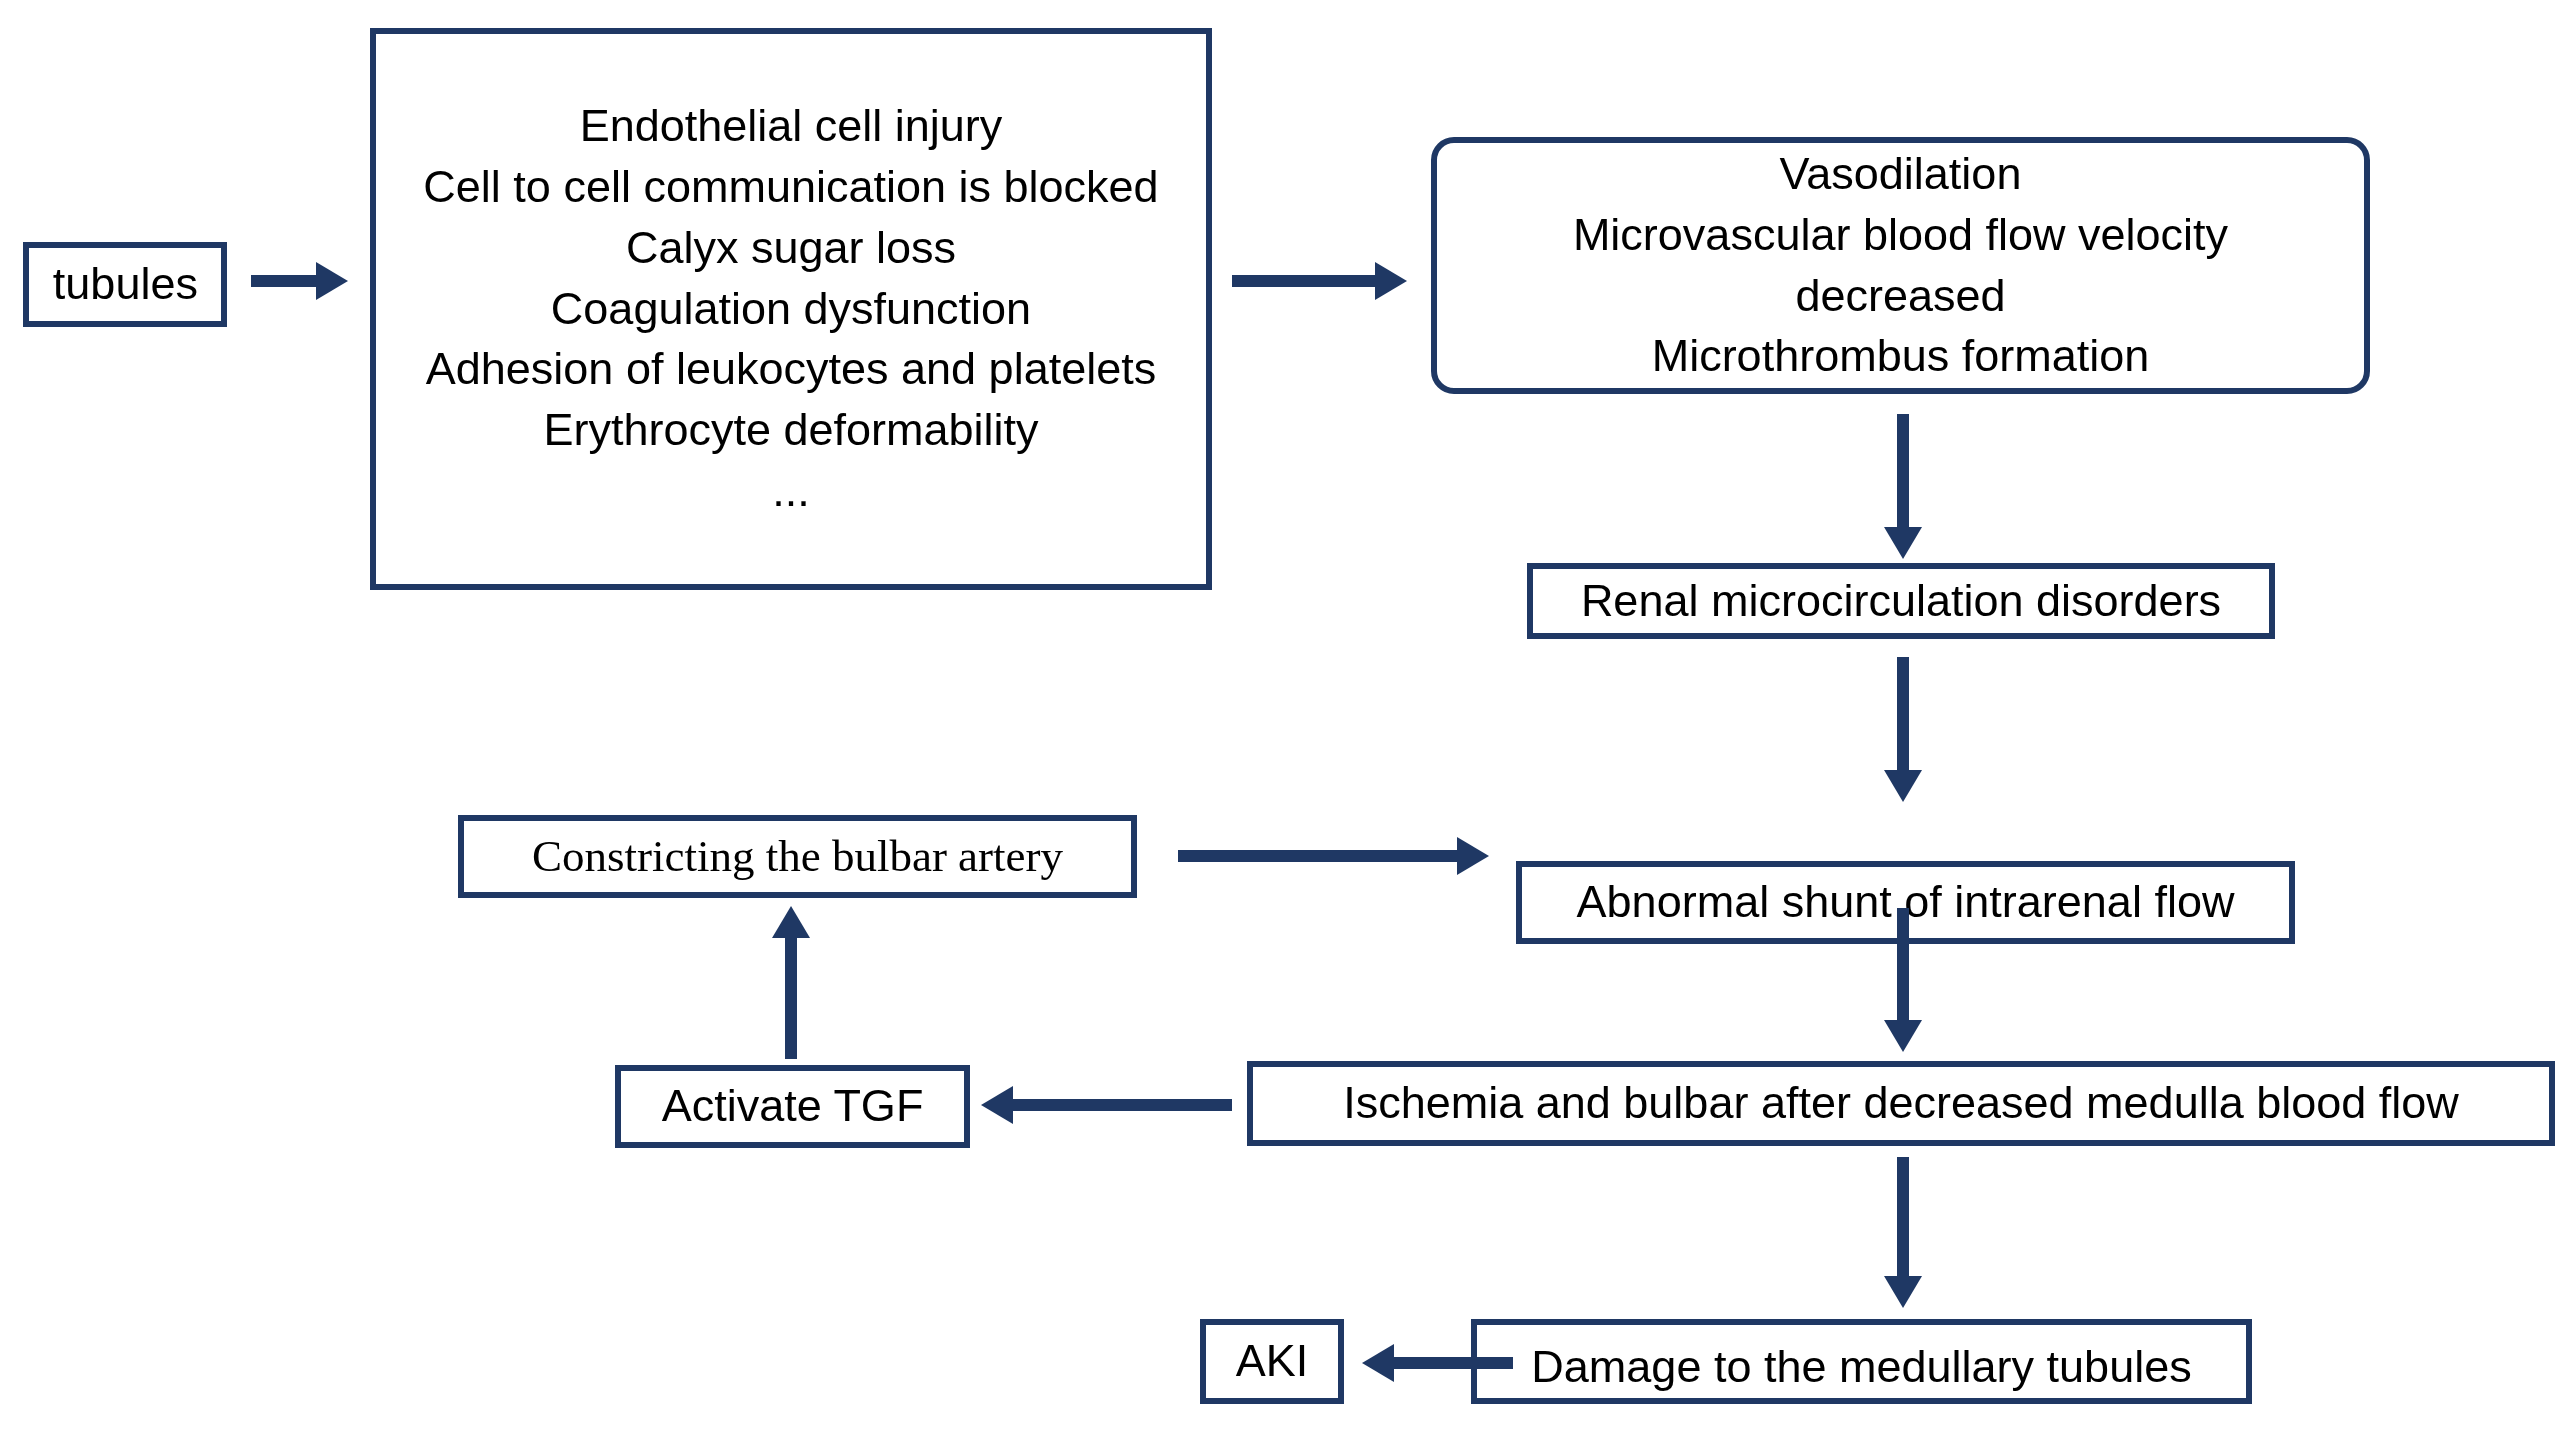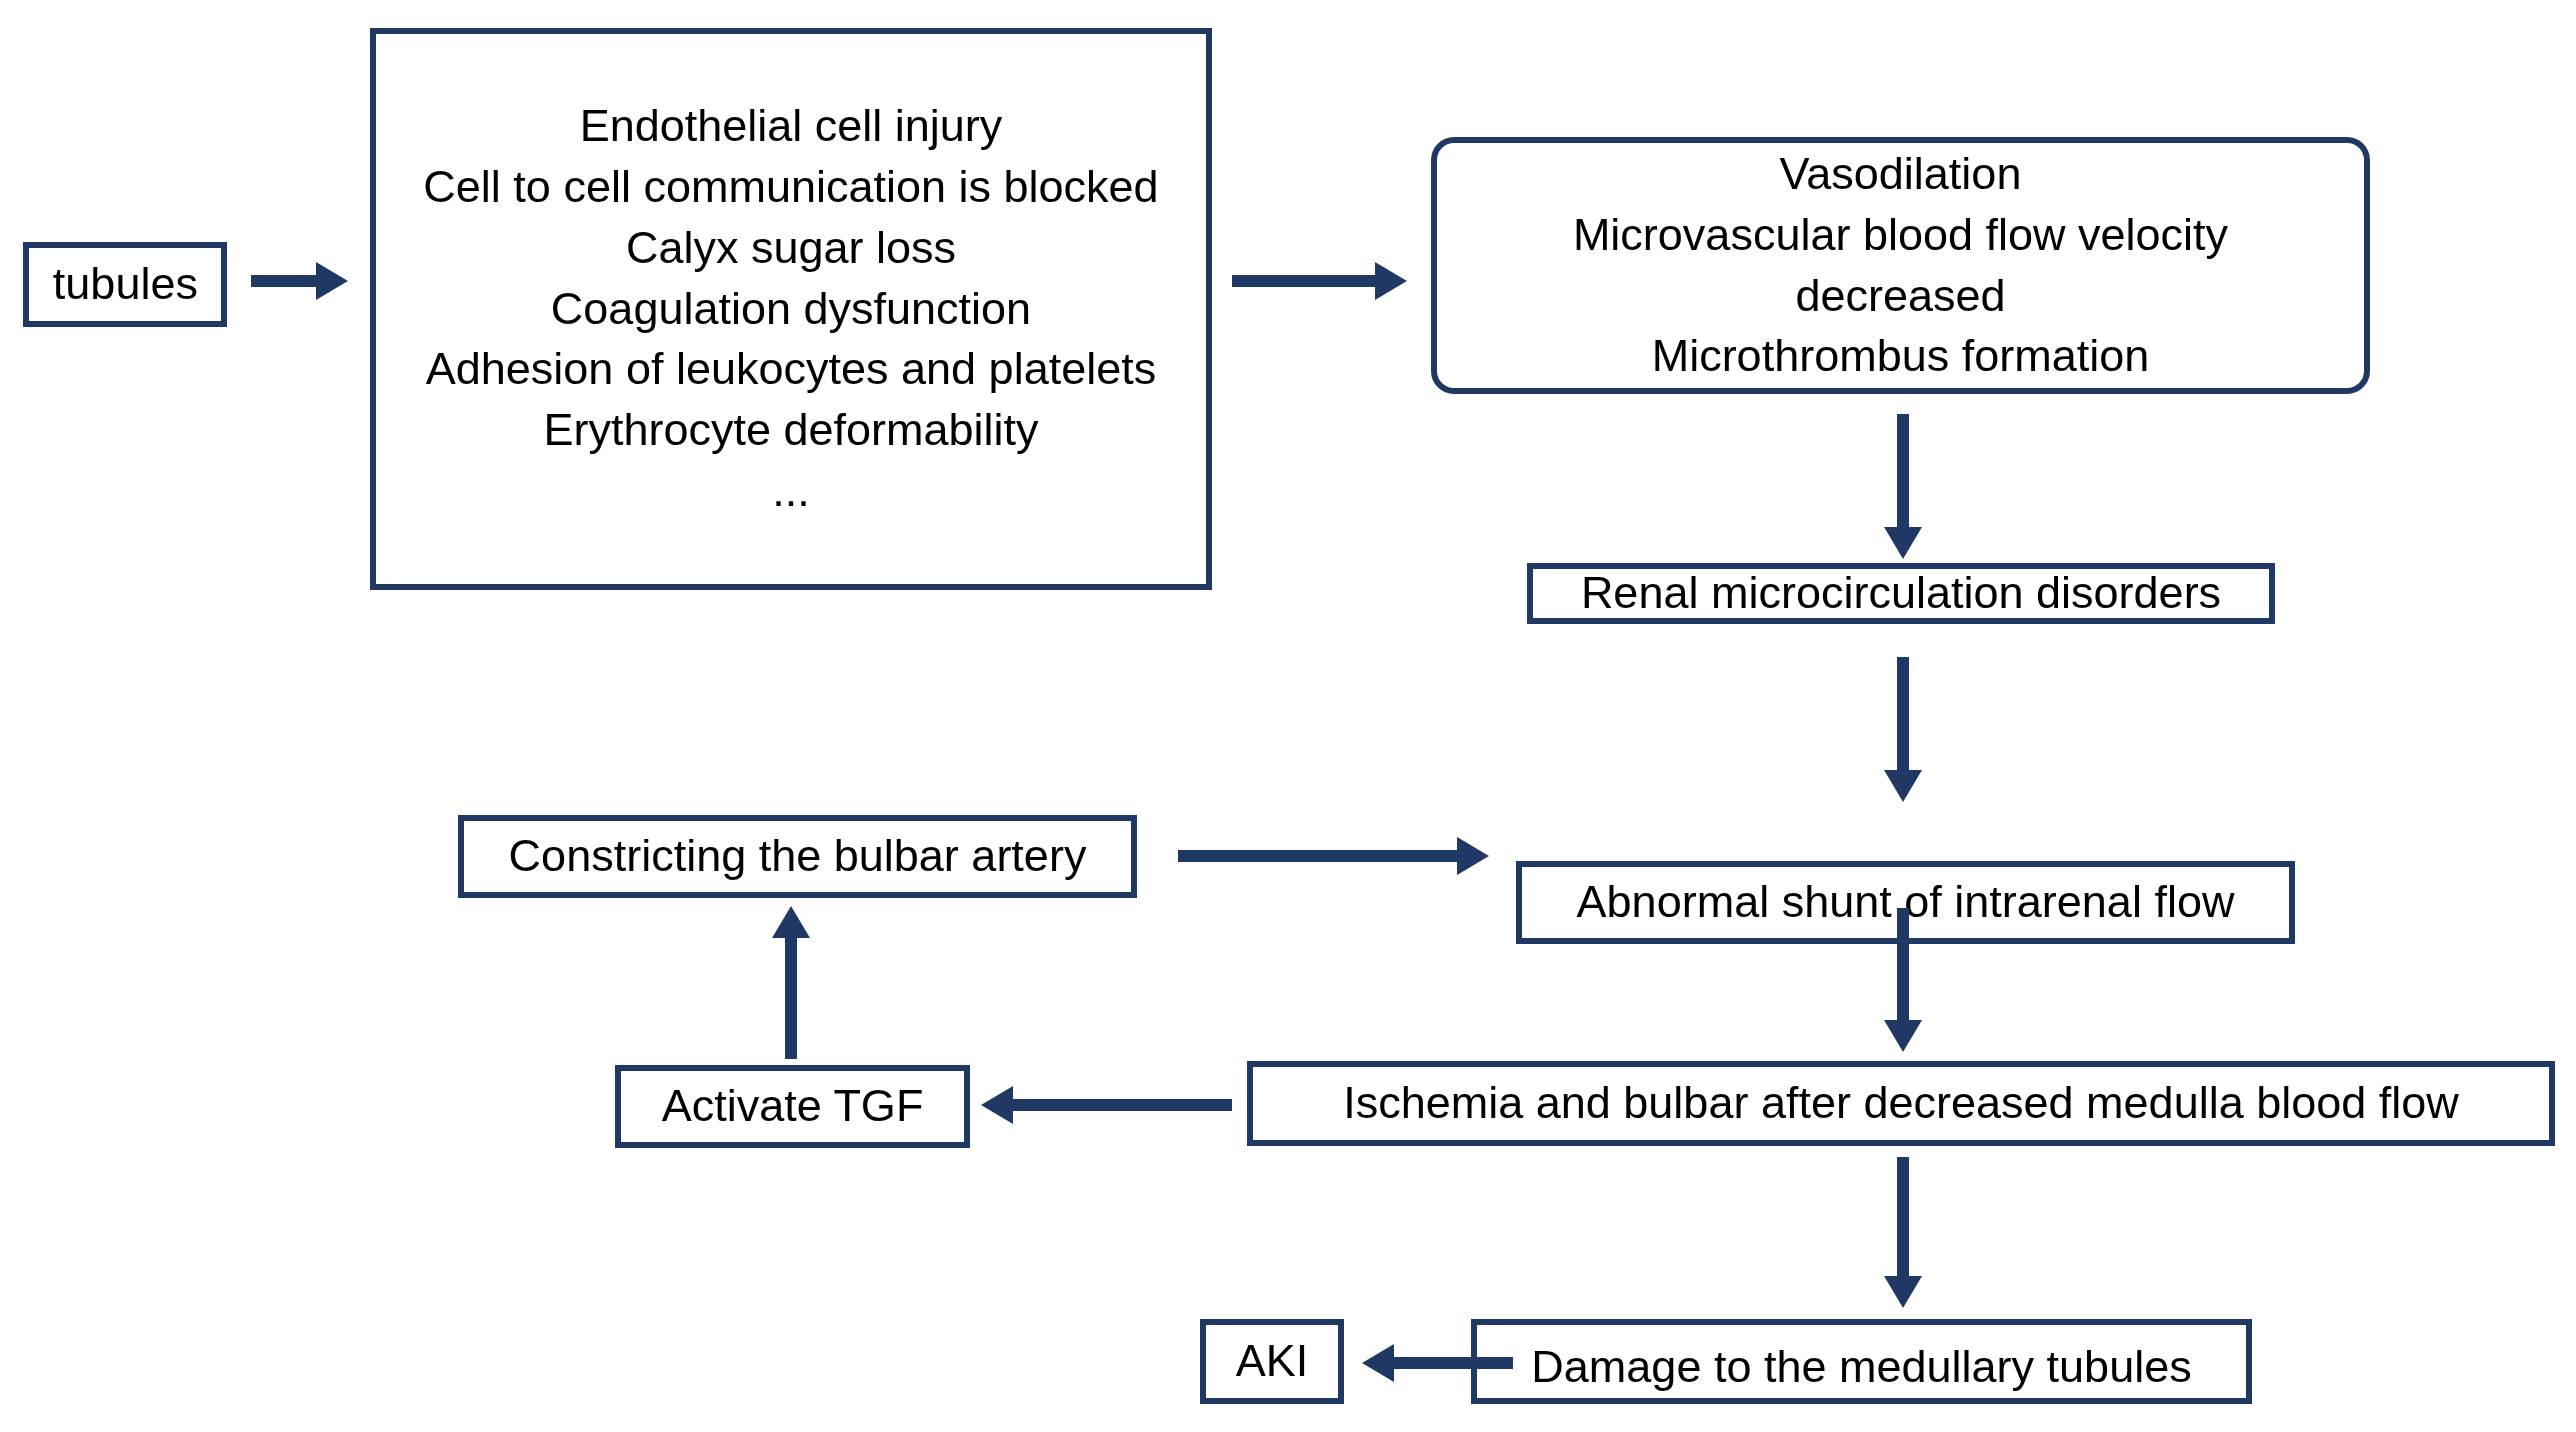--- a/index.html
+++ b/index.html
@@ -70,25 +70,25 @@
 Erythrocyte deformability
 ...</span>
   </div>
 
   <div class="node pad" style="left:1431px; top:137px; width:939px; height:257px;border-radius:23px;">
     <span>Vasodilation
 Microvascular blood flow velocity decreased
 Microthrombus formation</span>
   </div>
 
-  <div class="node nowrap" style="left:1527px; top:563px; width:748px; height:61px;">
+  <div class="node nowrap" style="left:1527px; top:563px; width:748px; height:76px;">
     <span>Renal microcirculation disorders</span>
   </div>
 
-  <div class="node nowrap" style="left:458px; top:815px; width:679px; height:83px;">
+  <div class="node nowrap" style="left:458px; top:815px; width:679px; height:83px;font-family:Liberation Serif, serif;">
     <span>Constricting the bulbar artery</span>
   </div>
 
   <div class="node nowrap" style="left:1516px; top:861px; width:779px; height:83px;">
     <span>Abnormal shunt of intrarenal flow</span>
   </div>
 
   <div class="node nowrap" style="left:615px; top:1065px; width:355px; height:83px;">
     <span>Activate TGF</span>
   </div>

